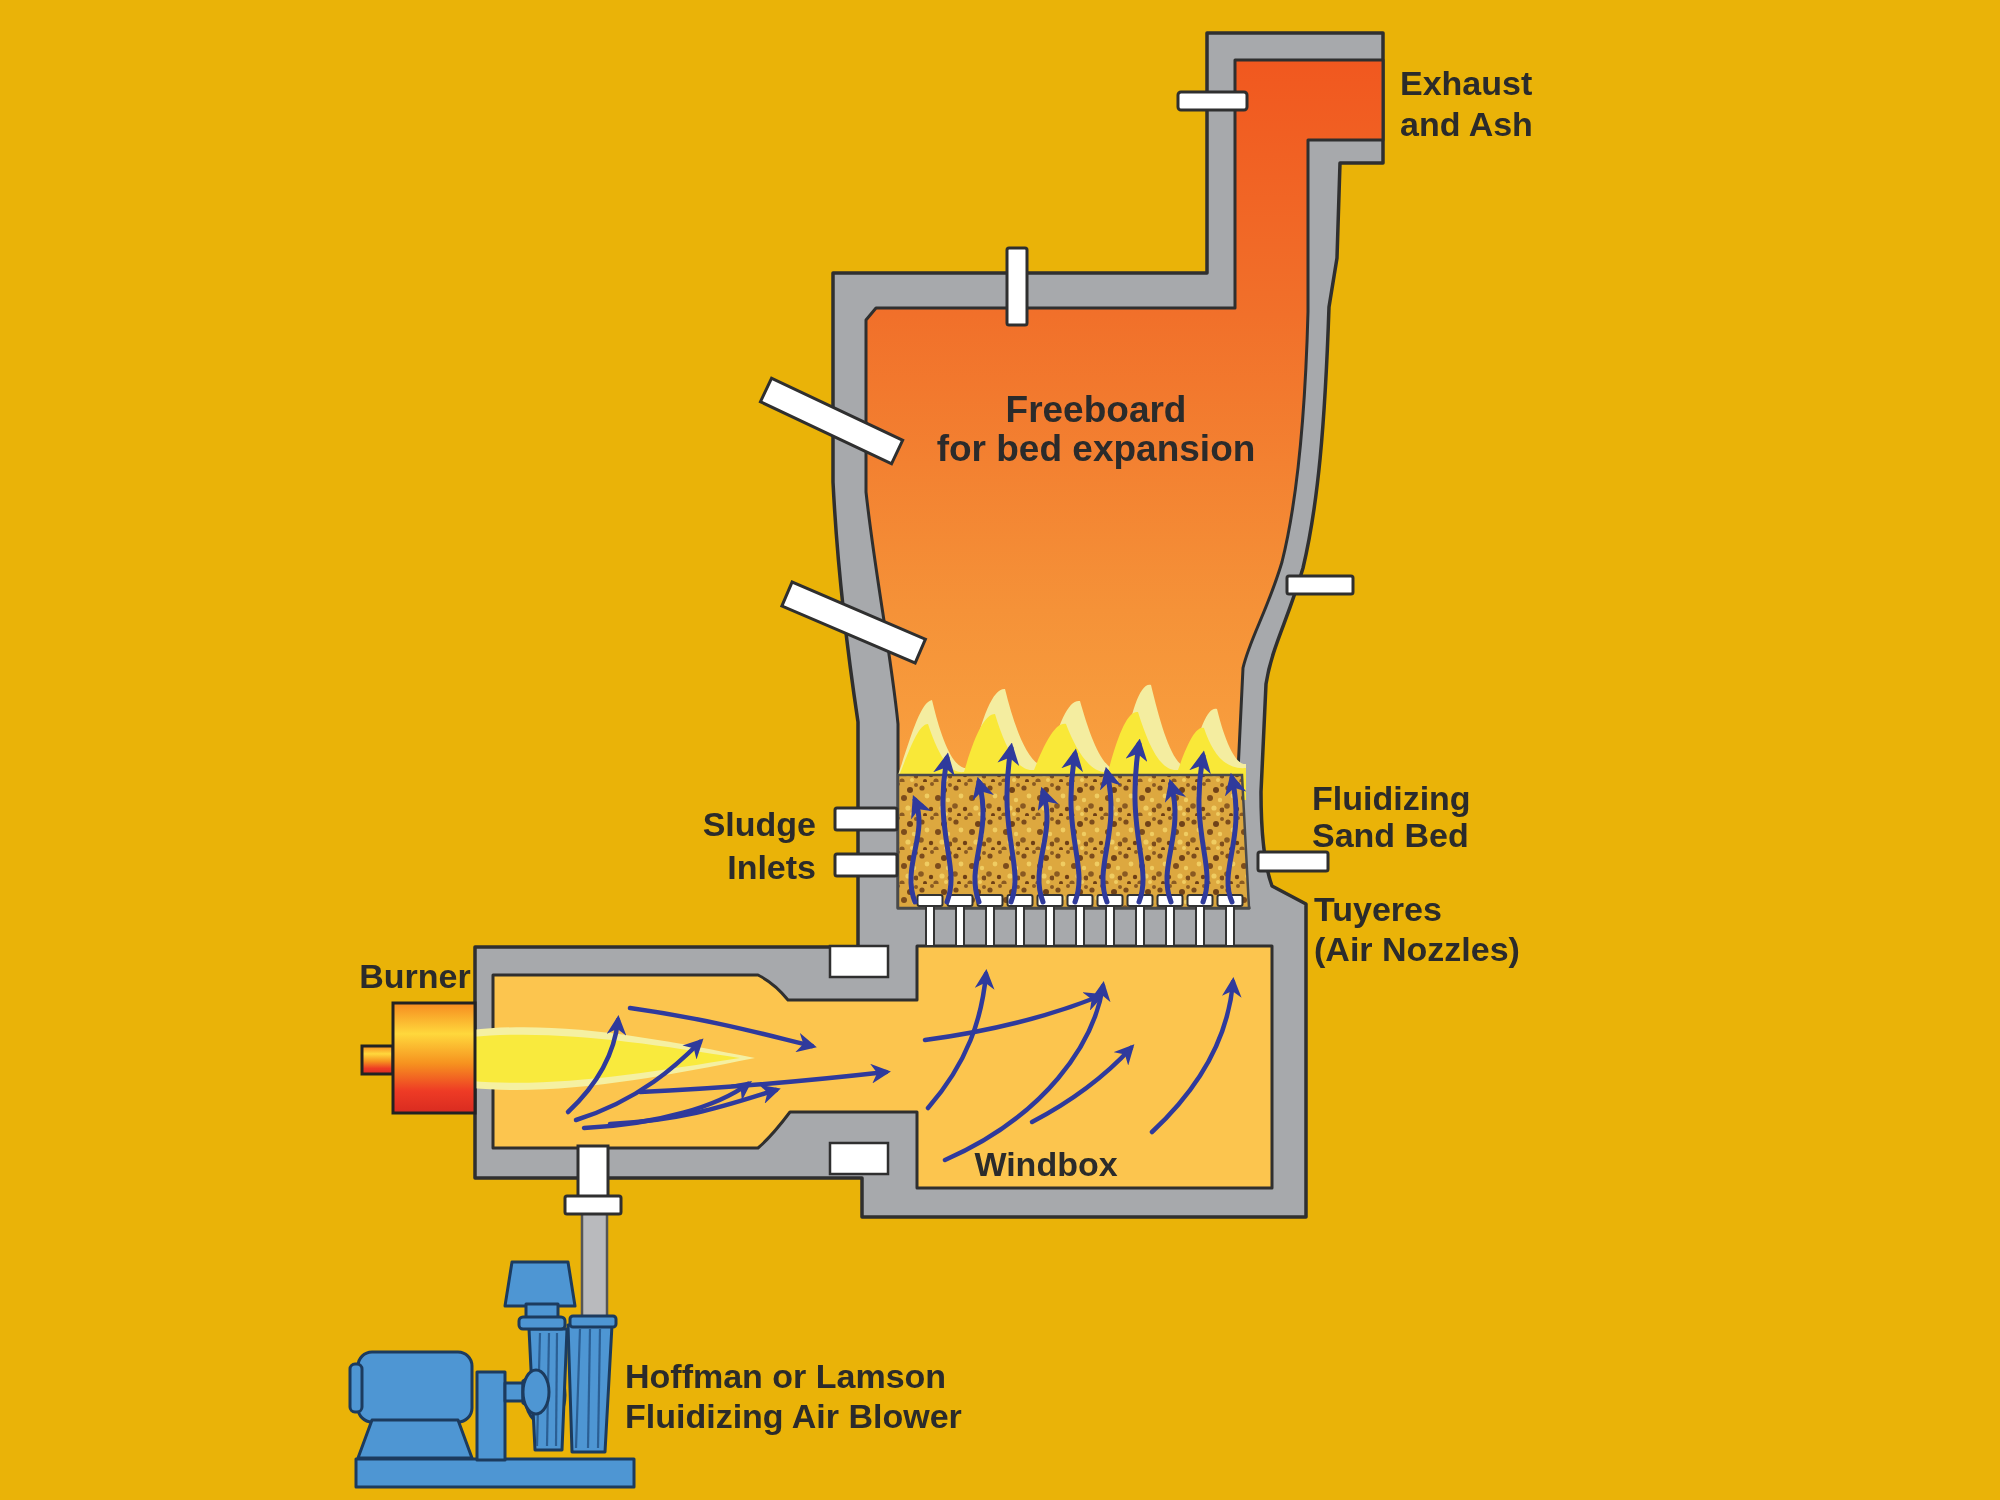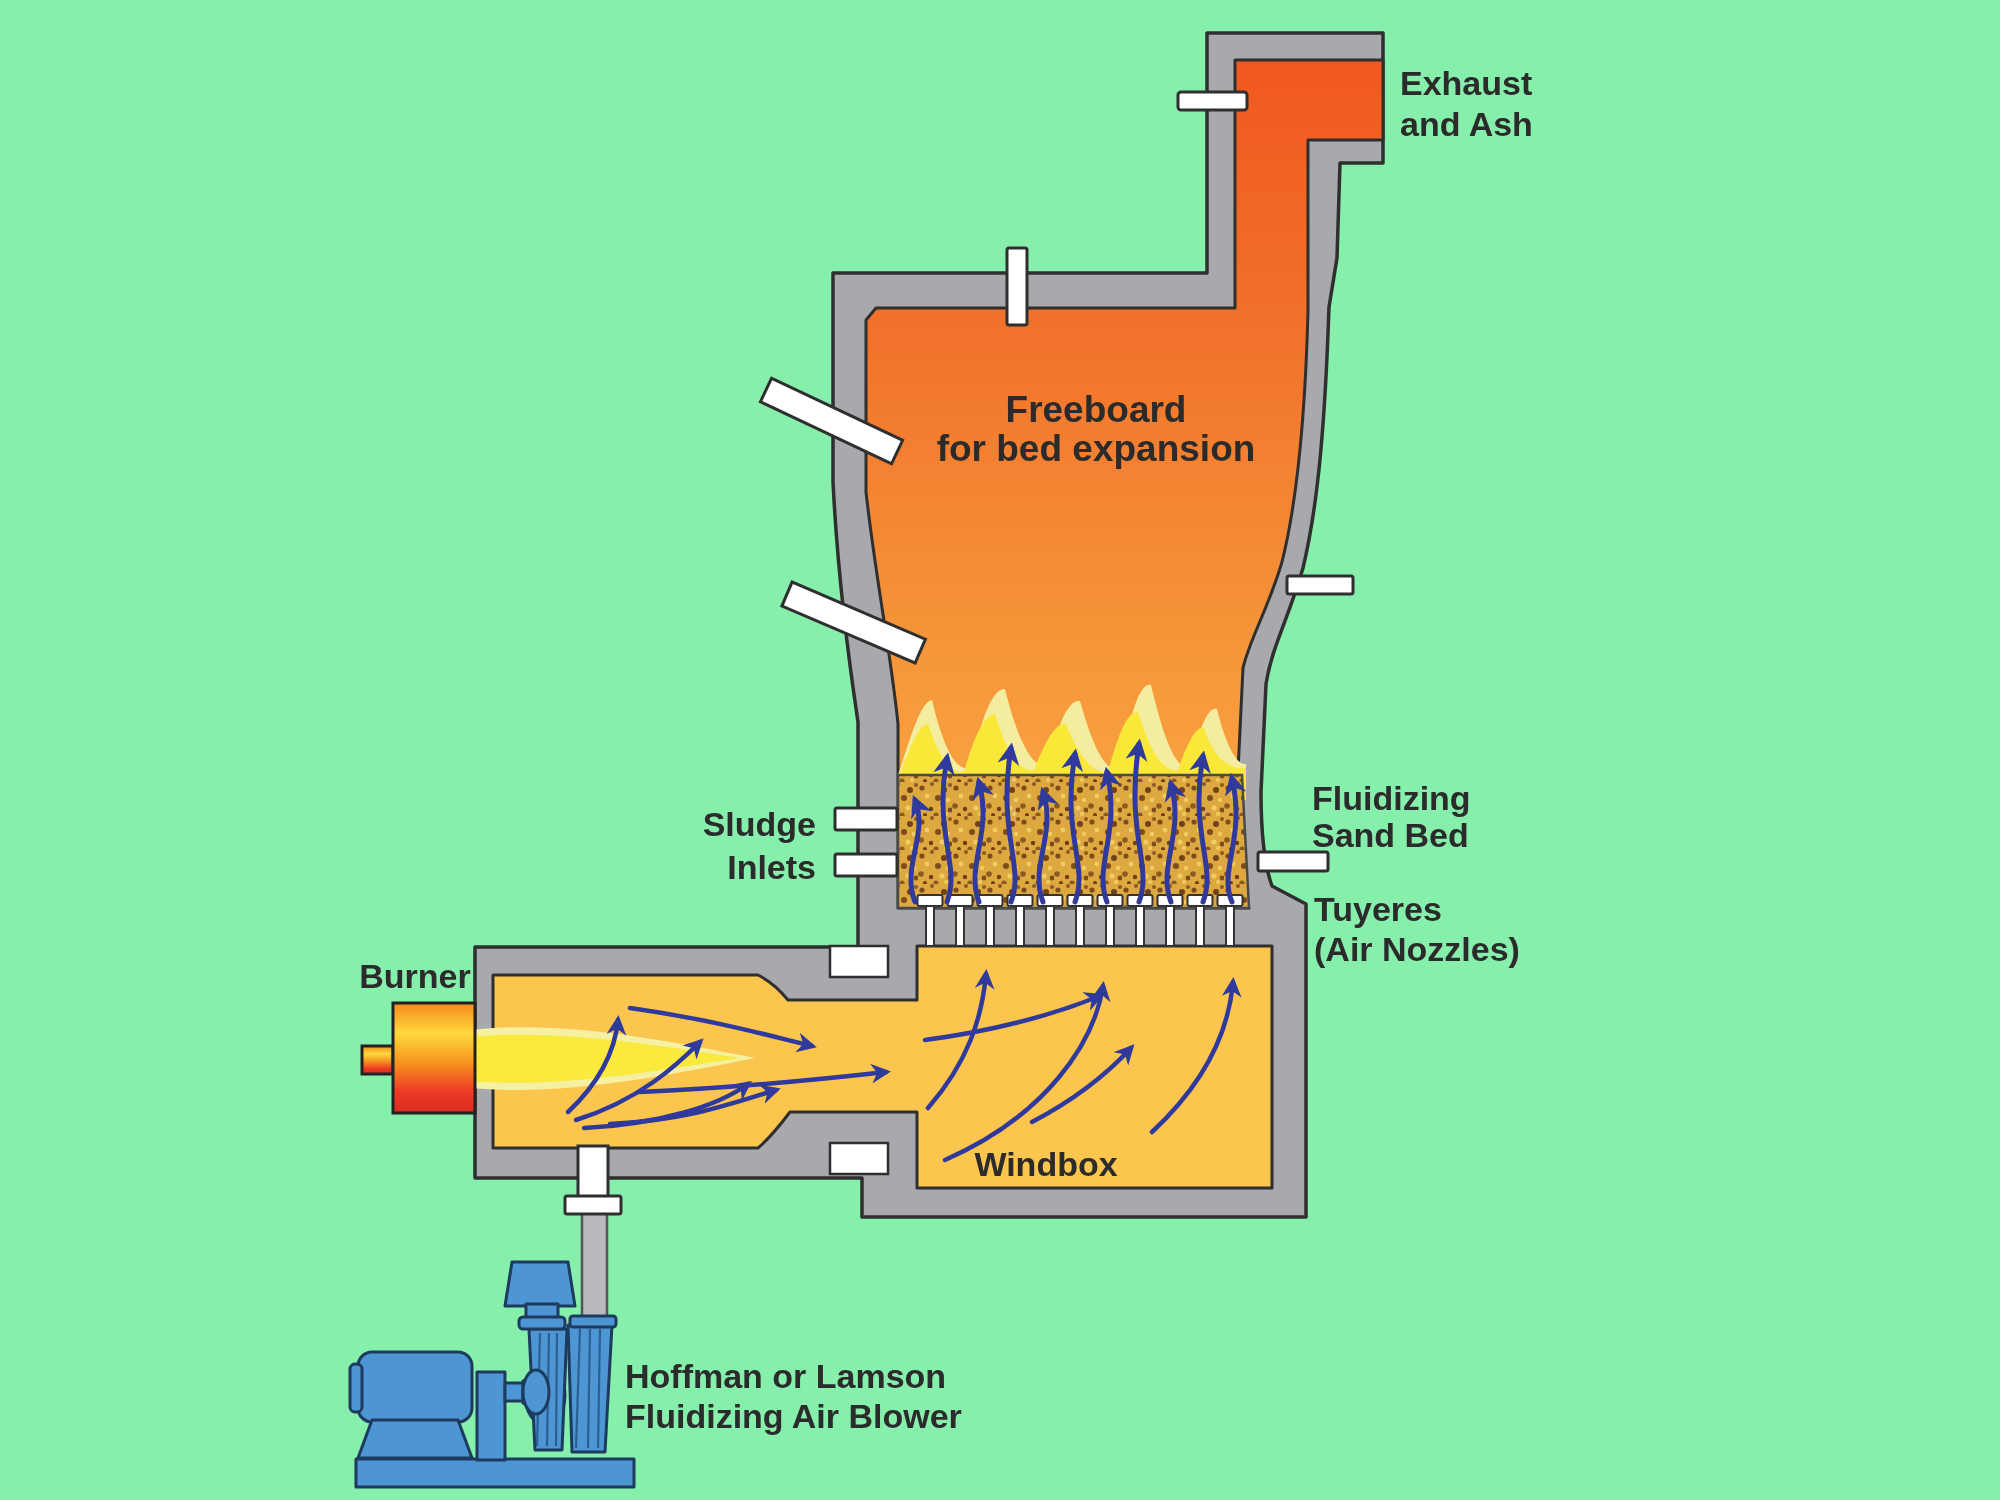--- a/index.html
+++ b/index.html
@@ -1,16 +1,16 @@
 <!DOCTYPE html>
 <html><head>
 <meta charset="utf-8">
 <style>
   html,body{margin:0;padding:0;background:#ffffff;}
-  .stage{position:relative;width:2000px;height:1500px;background:#86efac;overflow:hidden;}
+  .stage{position:relative;width:2000px;height:1500px;background:#eab308;overflow:hidden;}
   svg{display:block;}
   text{font-family:"Liberation Sans","DejaVu Sans",sans-serif;font-weight:bold;fill:#2b2b2b;}
   .t34{font-size:34px;}
   .t36{font-size:37px;}
 </style>
 </head>
 <body>
 
 <div class="stage">
 <svg width="2000" height="1500" viewBox="0 0 2000 1500" xmlns="http://www.w3.org/2000/svg">

